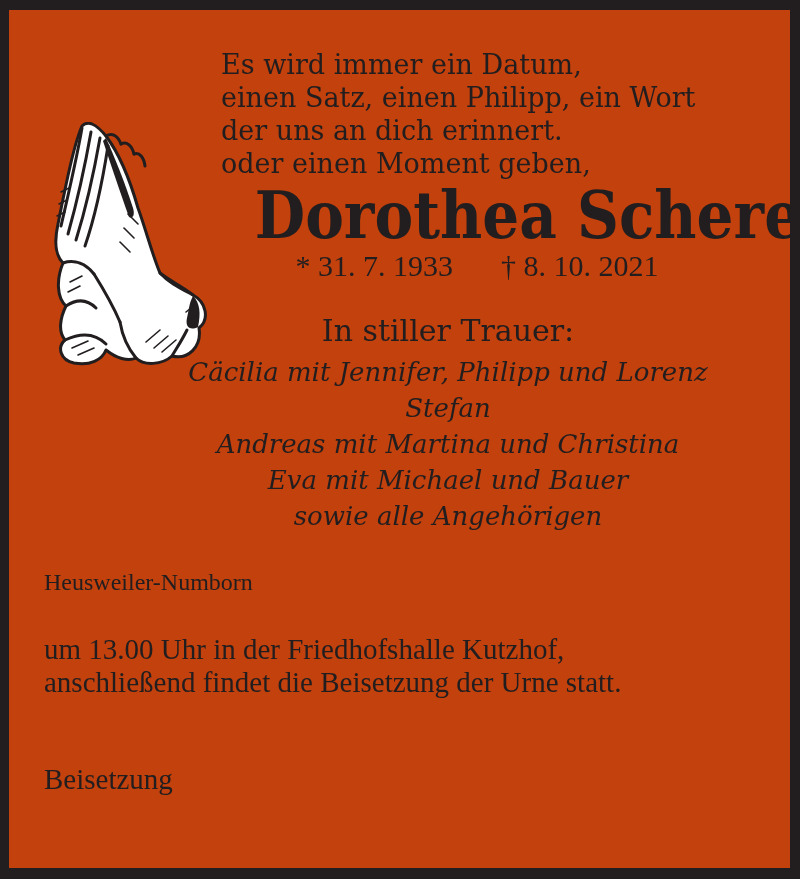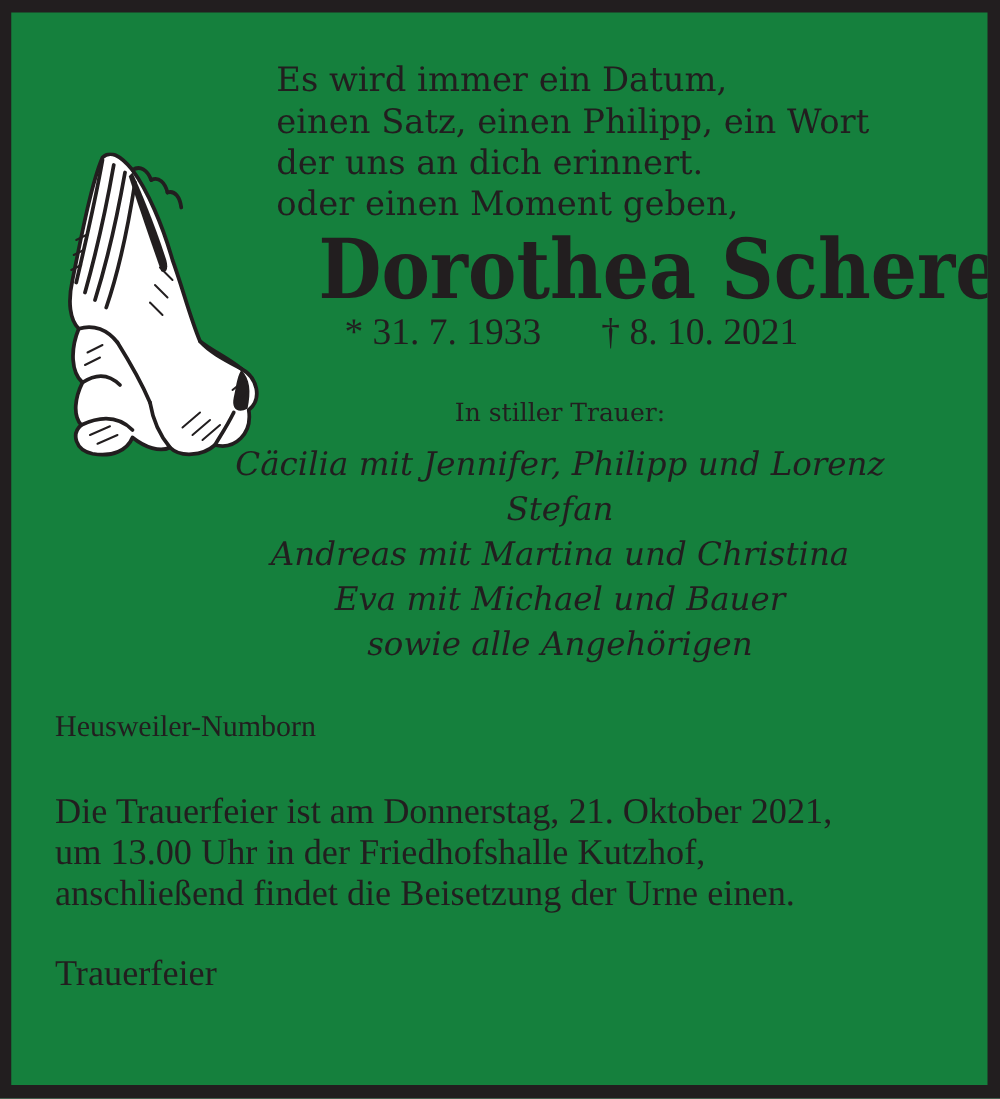--- a/index.html
+++ b/index.html
@@ -1,20 +1,20 @@
 <!DOCTYPE html>
 <html lang="de"><head>
 <meta charset="utf-8">
 <style>
   html,body{margin:0;padding:0;background:#ffffff;}
   .page{
     position:relative;
     width:800px;height:879px;
     box-sizing:border-box;
-    background:#15803d;
+    background:#c2410c;
     border-style:solid;
     border-color:#221e1f;
     border-width:10px 10px 11px 9px;
     overflow:hidden;
     color:#221e1f;
     font-family:"Liberation Serif", serif;
   }
   .abs{position:absolute;white-space:nowrap;}
   .verse{
     left:212px;top:38px;
@@ -25,31 +25,31 @@
     left:213px;top:170px;width:546px;
     margin:0;
     font-family:"DejaVu Serif", serif;
     font-weight:bold;
     font-size:66px;line-height:70px;
     text-align:center;
     transform:scaleX(0.88);
     transform-origin:50% 50%;
   }
   .dates{
-    left:168px;top:238px;width:560px;
+    left:188px;top:238px;width:560px;
     display:flex;justify-content:center;gap:48px;
     font-size:30px;line-height:36px;
   }
   .mourning{
     left:111px;top:302px;width:656px;
     text-align:center;
   }
   .mourning-intro{
     font-family:"DejaVu Serif", serif;
-    font-size:20px;line-height:37px;
+    font-size:30px;line-height:37px;
     margin-bottom:5px;
   }
   .mourner{
     font-family:"DejaVu Serif", serif;
     font-style:italic;
     font-size:26px;line-height:36px;
   }
   .town{left:35px;top:555px;font-size:24px;line-height:34px;}
   .funeral{left:35px;top:623px;font-size:29px;line-height:33px;}
   .undertaker{left:35px;top:753px;font-size:29px;line-height:33px;}
@@ -137,22 +137,21 @@
     <div class="mourner">Cäcilia mit Jennifer, Philipp und Lorenz</div>
     <div class="mourner">Stefan</div>
     <div class="mourner">Andreas mit Martina und Christina</div>
     <div class="mourner">Eva mit Michael und Bauer</div>
     <div class="mourner">sowie alle Angehörigen</div>
   </div>
 
   <div class="abs town">Heusweiler-Numborn</div>
 
   <div class="abs funeral">
-    <div>Die Trauerfeier ist am Donnerstag, 21. Oktober 2021,</div>
     <div>um 13.00 Uhr in der Friedhofshalle Kutzhof,</div>
-    <div>anschließend findet die Beisetzung der Urne einen.</div>
+    <div>anschließend findet die Beisetzung der Urne statt.</div>
   </div>
 
   <div class="abs undertaker">
-    <div>Trauerfeier</div>
+    <div>Beisetzung</div>
   </div>
 
 </div>
 
 </body></html>

